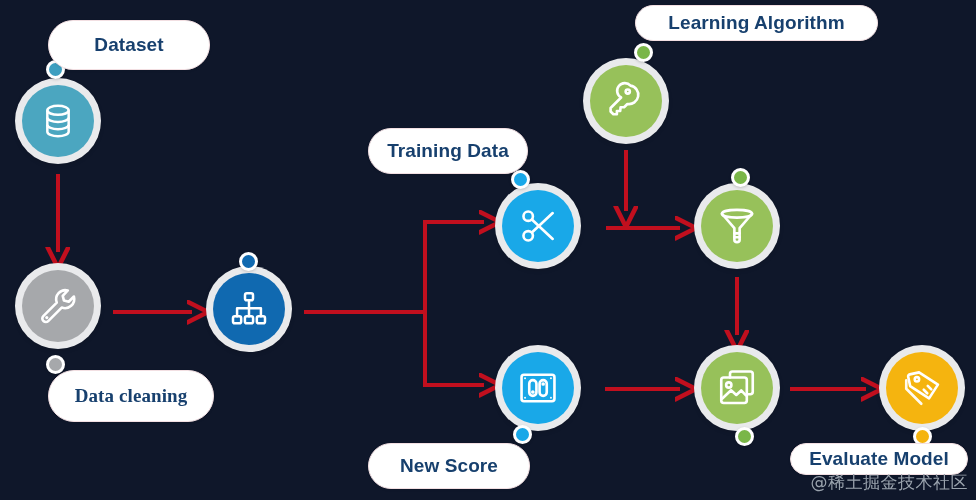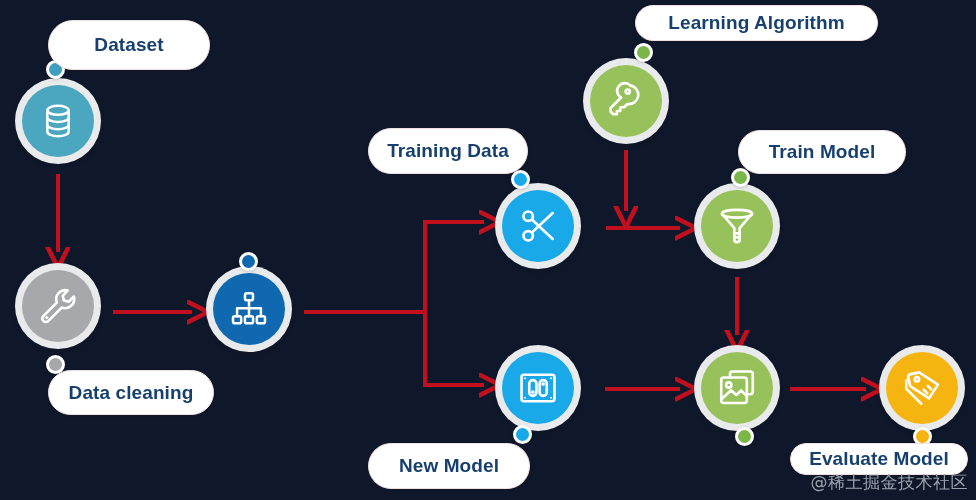--- a/index.html
+++ b/index.html
@@ -142,21 +142,21 @@
 
   <div class="node" style="left:15px; top:263px;">
     <div class="disc" style="background:#a6a8ab;">
       <svg width="42" height="42" viewBox="0 0 24 24" fill="none" stroke="#ffffff" stroke-width="1.5" stroke-linecap="round" stroke-linejoin="round">
         <path d="M17.6,3.1 a5.3,5.3 0 0 0 -6.3,7.0 L3.6,17.8 a1.9,1.9 0 0 0 0,2.7 l0.1,0.1 a1.9,1.9 0 0 0 2.7,0 l7.7,-7.7 a5.3,5.3 0 0 0 7.0,-6.3 l-3.0,3.0 -2.7,-0.7 -0.7,-2.7 z"></path>
         <circle cx="5.6" cy="18.6" r="0.9" fill="#ffffff" stroke="none"></circle>
       </svg>
     </div>
   </div>
   <div class="badge" style="left:46px; top:355px; background:#a6a8ab;"></div>
-  <div class="pill" style="left:48px; top:370px; width:166px; height:45px;">Data cleaning</div>
+  <div class="pill" style="left:48px; top:370px; width:166px; height:52px;font-family:Liberation Serif, serif;">Data cleaning</div>
 
   <div class="node" style="left:206px; top:266px;">
     <div class="disc" style="background:#1069b0;">
       <svg width="40" height="40" viewBox="0 0 24 24" fill="none" stroke="#ffffff" stroke-width="1.5" stroke-linejoin="round">
         <rect x="9.6" y="2.6" width="4.8" height="4.2" rx="1.1"></rect>
         <rect x="2.4" y="16.4" width="4.9" height="4.2" rx="1.1"></rect>
         <rect x="9.55" y="16.4" width="4.9" height="4.2" rx="1.1"></rect>
         <rect x="16.7" y="16.4" width="4.9" height="4.2" rx="1.1"></rect>
         <path d="M12,6.8 V11.6 M4.85,16.4 V11.6 H19.15 V16.4 M12,11.6 V16.4" stroke-linecap="round"></path>
       </svg>
@@ -186,21 +186,21 @@
         <circle cx="9.05" cy="14.3" r="1.05" fill="#ffffff" stroke="none"></circle>
         <circle cx="14.95" cy="9.7" r="1.05" fill="#ffffff" stroke="none"></circle>
         <circle cx="4.6" cy="6.4" r="0.55" fill="#ffffff" stroke="none"></circle>
         <circle cx="19.4" cy="6.4" r="0.55" fill="#ffffff" stroke="none"></circle>
         <circle cx="4.6" cy="17.6" r="0.55" fill="#ffffff" stroke="none"></circle>
         <circle cx="19.4" cy="17.6" r="0.55" fill="#ffffff" stroke="none"></circle>
       </svg>
     </div>
   </div>
   <div class="badge" style="left:513px; top:425px; background:#19a8e8;"></div>
-  <div class="pill" style="left:368px; top:443px; width:162px; height:46px;">New Model</div>
+  <div class="pill" style="left:368px; top:443px; width:162px; height:46px;">New Score</div>
 
   <div class="node" style="left:583px; top:58px;">
     <div class="disc" style="background:#97c15a;">
       <svg width="42" height="42" viewBox="0 0 24 24" fill="none" stroke="#ffffff" stroke-width="1.5" stroke-linecap="round" stroke-linejoin="round">
         <path d="M14.6,3.2 a4.4,4.4 0 1 0 -5.4,6.8 L3.2,16.0 v2.0 l1.6,1.6 h2.0 l0.0,-1.9 h1.9 l0.2,-2.1 h2.0 l1.9,-1.9 a4.4,4.4 0 0 0 1.8,-10.5 z"></path>
         <circle cx="13.0" cy="6.6" r="1.2"></circle>
       </svg>
     </div>
   </div>
   <div class="badge" style="left:634px; top:43px; background:#7ab648;"></div>
@@ -209,21 +209,20 @@
   <div class="node" style="left:694px; top:183px;">
     <div class="disc" style="background:#97c15a;">
       <svg width="42" height="42" viewBox="0 0 24 24" fill="none" stroke="#ffffff" stroke-width="1.5" stroke-linecap="round" stroke-linejoin="round">
         <path d="M3.4,5.0 C3.4,3.7 7.2,2.8 12,2.8 C16.8,2.8 20.6,3.7 20.6,5.0 L13.5,13.2 V20.0 C13.5,20.7 12.8,21.2 12,21.2 C11.2,21.2 10.5,20.7 10.5,20.0 V13.2 Z"></path>
         <path d="M3.4,5.0 C3.4,6.3 7.2,7.2 12,7.2 C16.8,7.2 20.6,6.3 20.6,5.0"></path>
         <path d="M10.5,16.2 H13.5 M10.5,18.4 H13.5"></path>
       </svg>
     </div>
   </div>
   <div class="badge" style="left:731px; top:168px; background:#7ab648;"></div>
-  <div class="pill" style="left:738px; top:130px; width:168px; height:44px;">Train Model</div>
 
   <div class="node" style="left:694px; top:345px;">
     <div class="disc" style="background:#97c15a;">
       <svg width="42" height="42" viewBox="0 0 24 24" fill="none" stroke="#ffffff" stroke-width="1.5" stroke-linejoin="round">
         <path d="M8.0,6.0 V4.0 a1.4,1.4 0 0 1 1.4,-1.4 H19.6 A1.4,1.4 0 0 1 21.0,4.0 V14.2 a1.4,1.4 0 0 1 -1.4,1.4 H17.6" stroke-linecap="round"></path>
         <rect x="3.0" y="6.0" width="14.6" height="14.6" rx="1.4"></rect>
         <circle cx="7.3" cy="10.3" r="1.5"></circle>
         <path d="M3.6,18.0 L8.6,13.3 L11.6,16.0 L14.4,13.4 L17.1,16.2" stroke-linecap="round"></path>
       </svg>
     </div>

